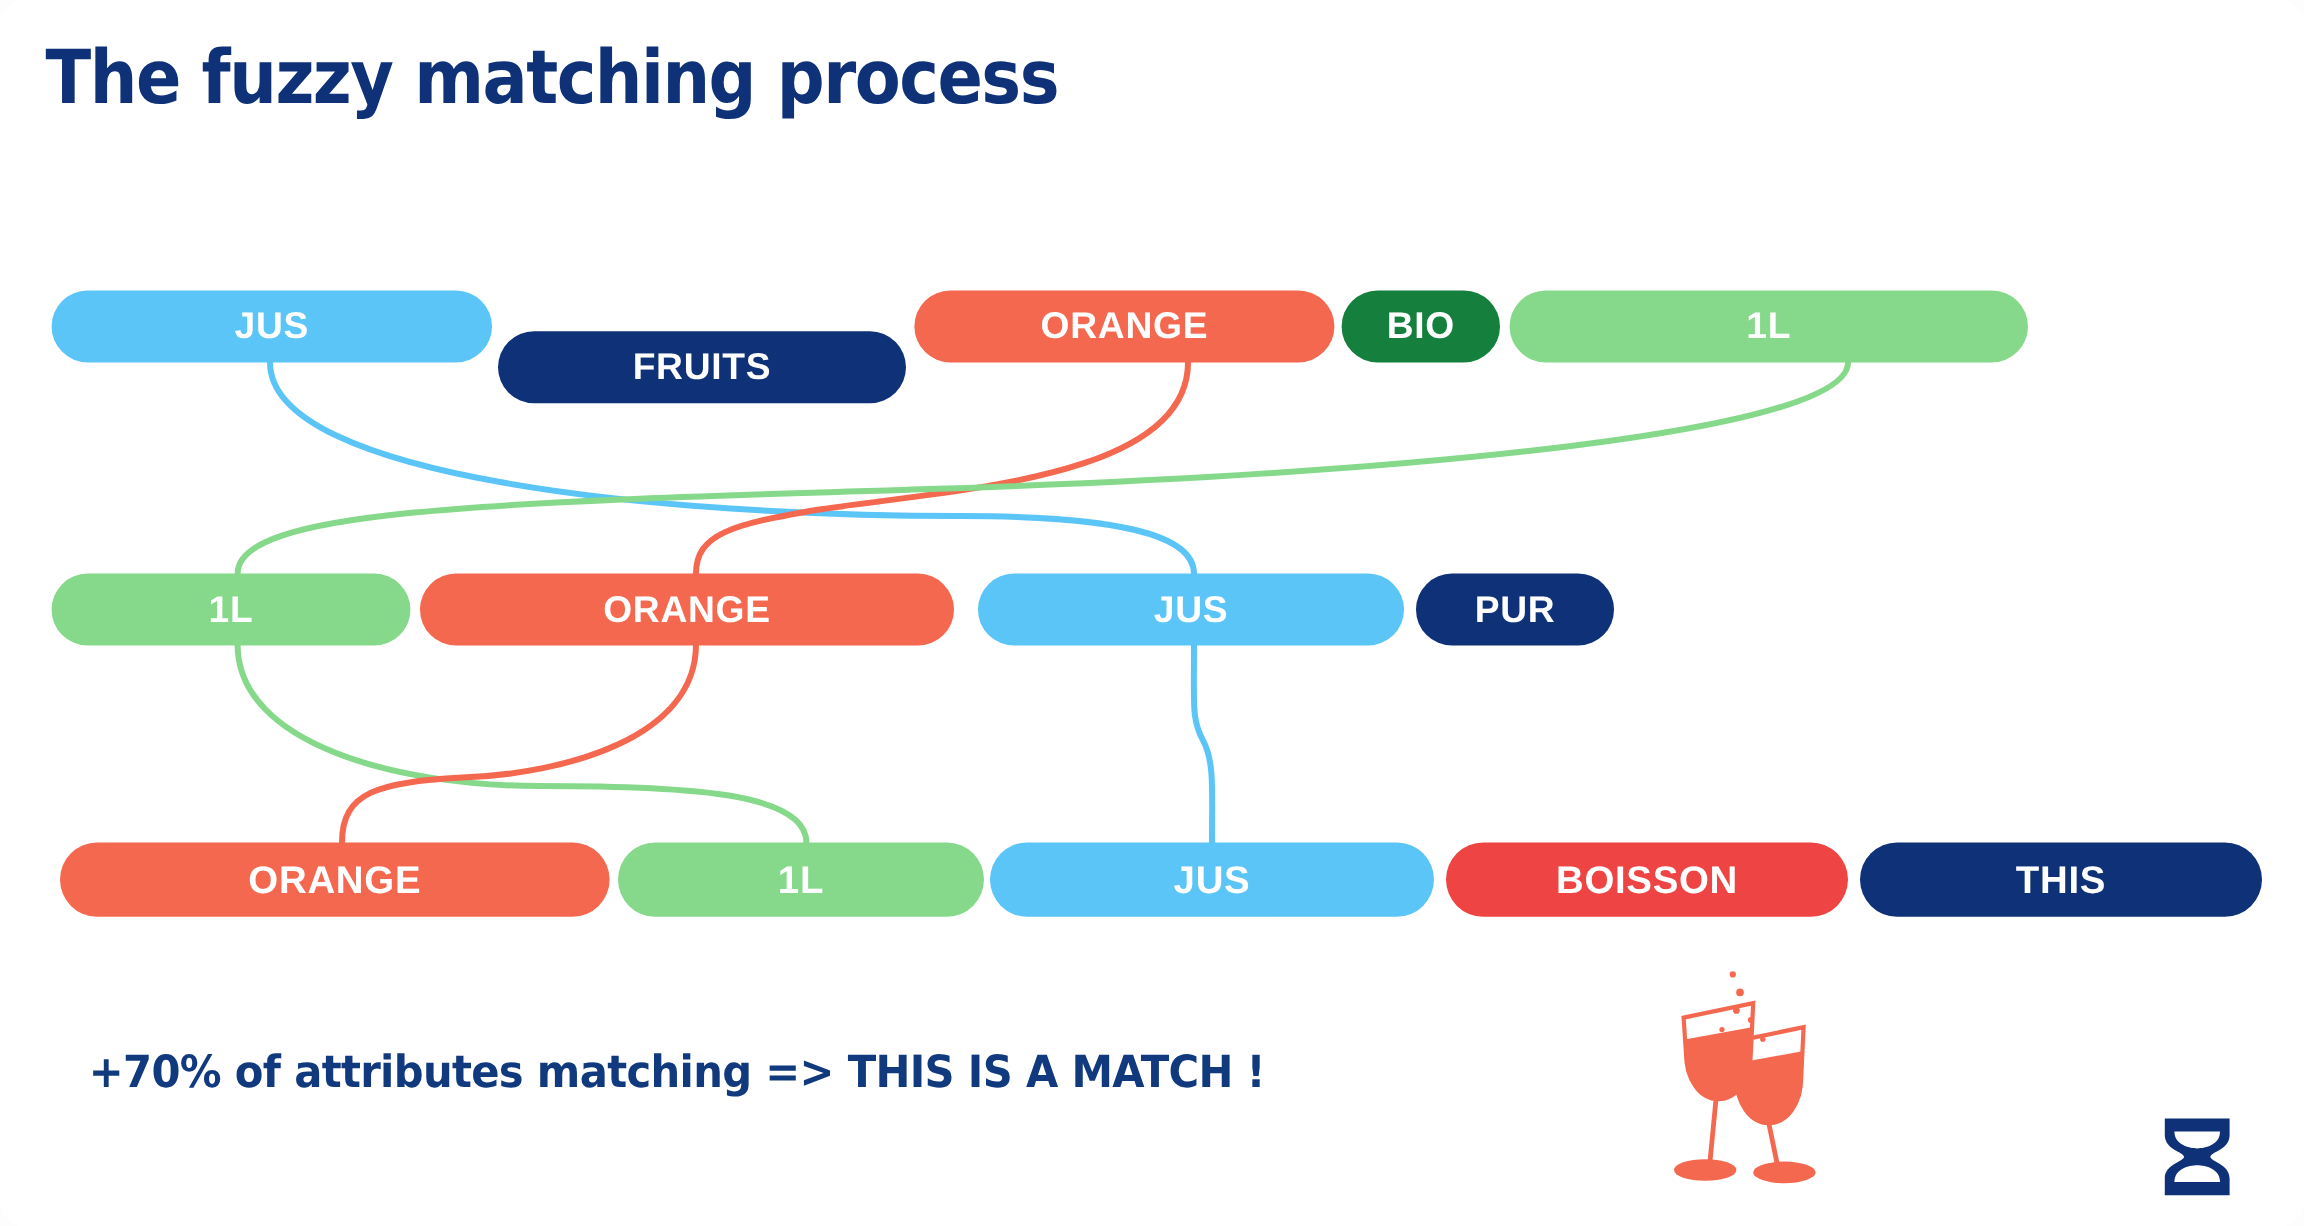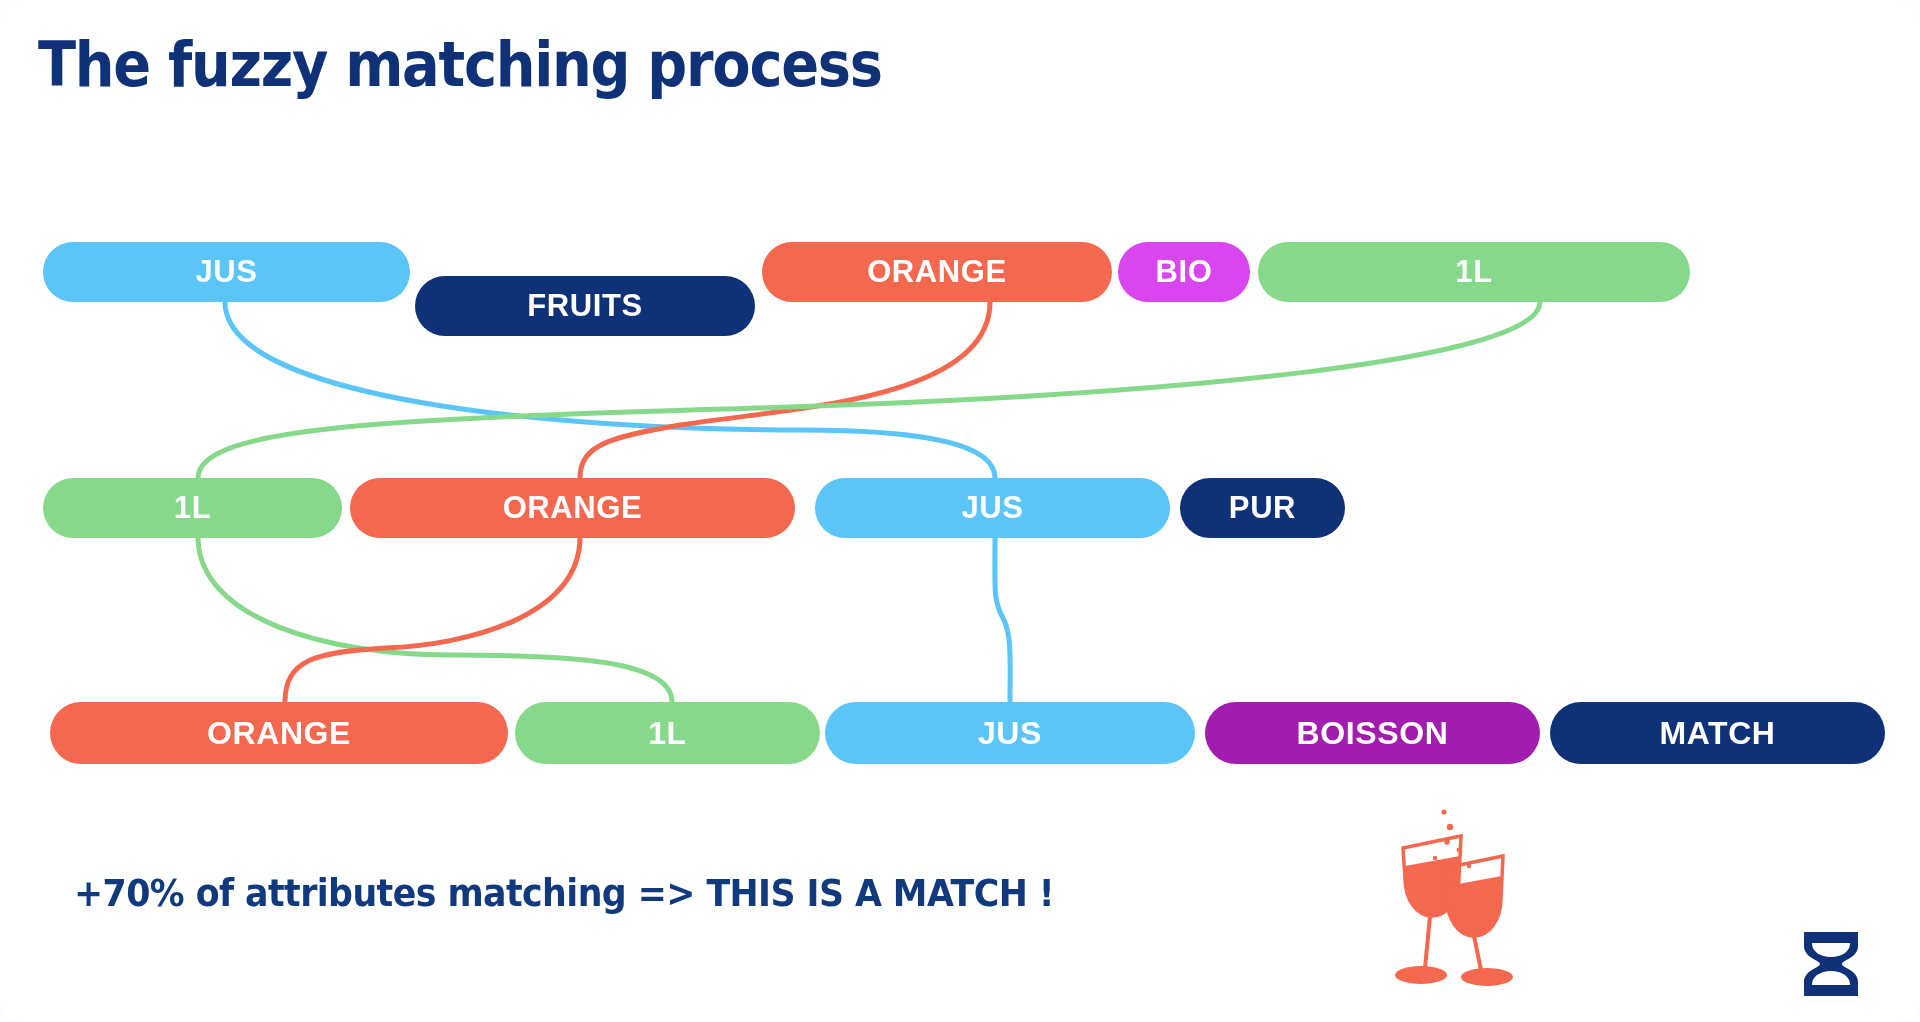--- a/index.html
+++ b/index.html
@@ -118,31 +118,31 @@
         <path d="M 990 302 C 990 400 790 408 680 425 C 610 437 580 445 580 478" stroke="#F4684F" stroke-width="5" fill="none" stroke-linecap="round"></path>
         <path d="M 1540 302 C 1540 360 1180 395 760 408 C 400 419 198 425 198 478" stroke="#86D98B" stroke-width="5" fill="none" stroke-linecap="round"></path>
         <path d="M 198 537 C 198 620 330 655 450 655 C 570 655 672 660 672 702" stroke="#86D98B" stroke-width="5" fill="none" stroke-linecap="round"></path>
         <path d="M 580 537 C 580 615 470 645 385 648 C 315 652 285 660 285 702" stroke="#F4684F" stroke-width="5" fill="none" stroke-linecap="round"></path>
         <path d="M 995 537 C 995 590 993 600 1003 618 C 1012 635 1010 660 1010 702" stroke="#5BC5F7" stroke-width="5" fill="none" stroke-linecap="round"></path>
       </svg>
     <div id="pill-layer">
         <div class="pill row1" style="left: 43px; top: 242px; width: 367px; background: rgb(91, 197, 247);">JUS</div>
         <div class="pill row1" style="left: 415px; top: 242px; width: 340px; background: rgb(14, 49, 120); margin-top: 34px;">FRUITS</div>
         <div class="pill row1" style="left: 762px; top: 242px; width: 350px; background: rgb(244, 104, 79);">ORANGE</div>
-        <div class="pill row1" style="left: 1118px; top: 242px; width: 132px; background: #d946ef;">BIO</div>
+        <div class="pill row1" style="left: 1118px; top: 242px; width: 132px; background: #15803d;">BIO</div>
         <div class="pill row1" style="left: 1258px; top: 242px; width: 432px; background: rgb(134, 217, 139);">1L</div>
         <div class="pill row2" style="left: 43px; top: 478px; width: 299px; background: rgb(134, 217, 139);">1L</div>
         <div class="pill row2" style="left: 350px; top: 478px; width: 445px; background: rgb(244, 104, 79);">ORANGE</div>
         <div class="pill row2" style="left: 815px; top: 478px; width: 355px; background: rgb(91, 197, 247);">JUS</div>
         <div class="pill row2" style="left: 1180px; top: 478px; width: 165px; background: rgb(14, 49, 120);">PUR</div>
         <div class="pill row3" style="left: 50px; top: 702px; width: 458px; background: rgb(244, 104, 79);">ORANGE</div>
         <div class="pill row3" style="left: 515px; top: 702px; width: 305px; background: rgb(134, 217, 139);">1L</div>
         <div class="pill row3" style="left: 825px; top: 702px; width: 370px; background: rgb(91, 197, 247);">JUS</div>
-        <div class="pill row3" style="left: 1205px; top: 702px; width: 335px; background: #a21caf;">BOISSON</div>
-        <div class="pill row3" style="left: 1550px; top: 702px; width: 335px; background: rgb(14, 49, 120);">MATCH</div>
+        <div class="pill row3" style="left: 1205px; top: 702px; width: 335px; background: #ef4444;">BOISSON</div>
+        <div class="pill row3" style="left: 1550px; top: 702px; width: 335px; background: rgb(14, 49, 120);">THIS</div>
       </div>
   </div>
 
   <div id="caption">+70% of attributes matching =&gt; THIS IS A MATCH !</div>
 
   <svg id="champagne" viewBox="0 0 160 195">
     <g id="champ-g" fill="#F4684F">
 
       <path d="M28 48 L86 36 L84 78 C84 100 72 116 57 116 C42 116 30 100 30 78 Z" fill="none" stroke="#F4684F" stroke-width="3.5"></path>
       <path d="M30 66 L85 56 L84 78 C84 100 72 116 57 116 C42 116 30 100 30 78 Z"></path>

